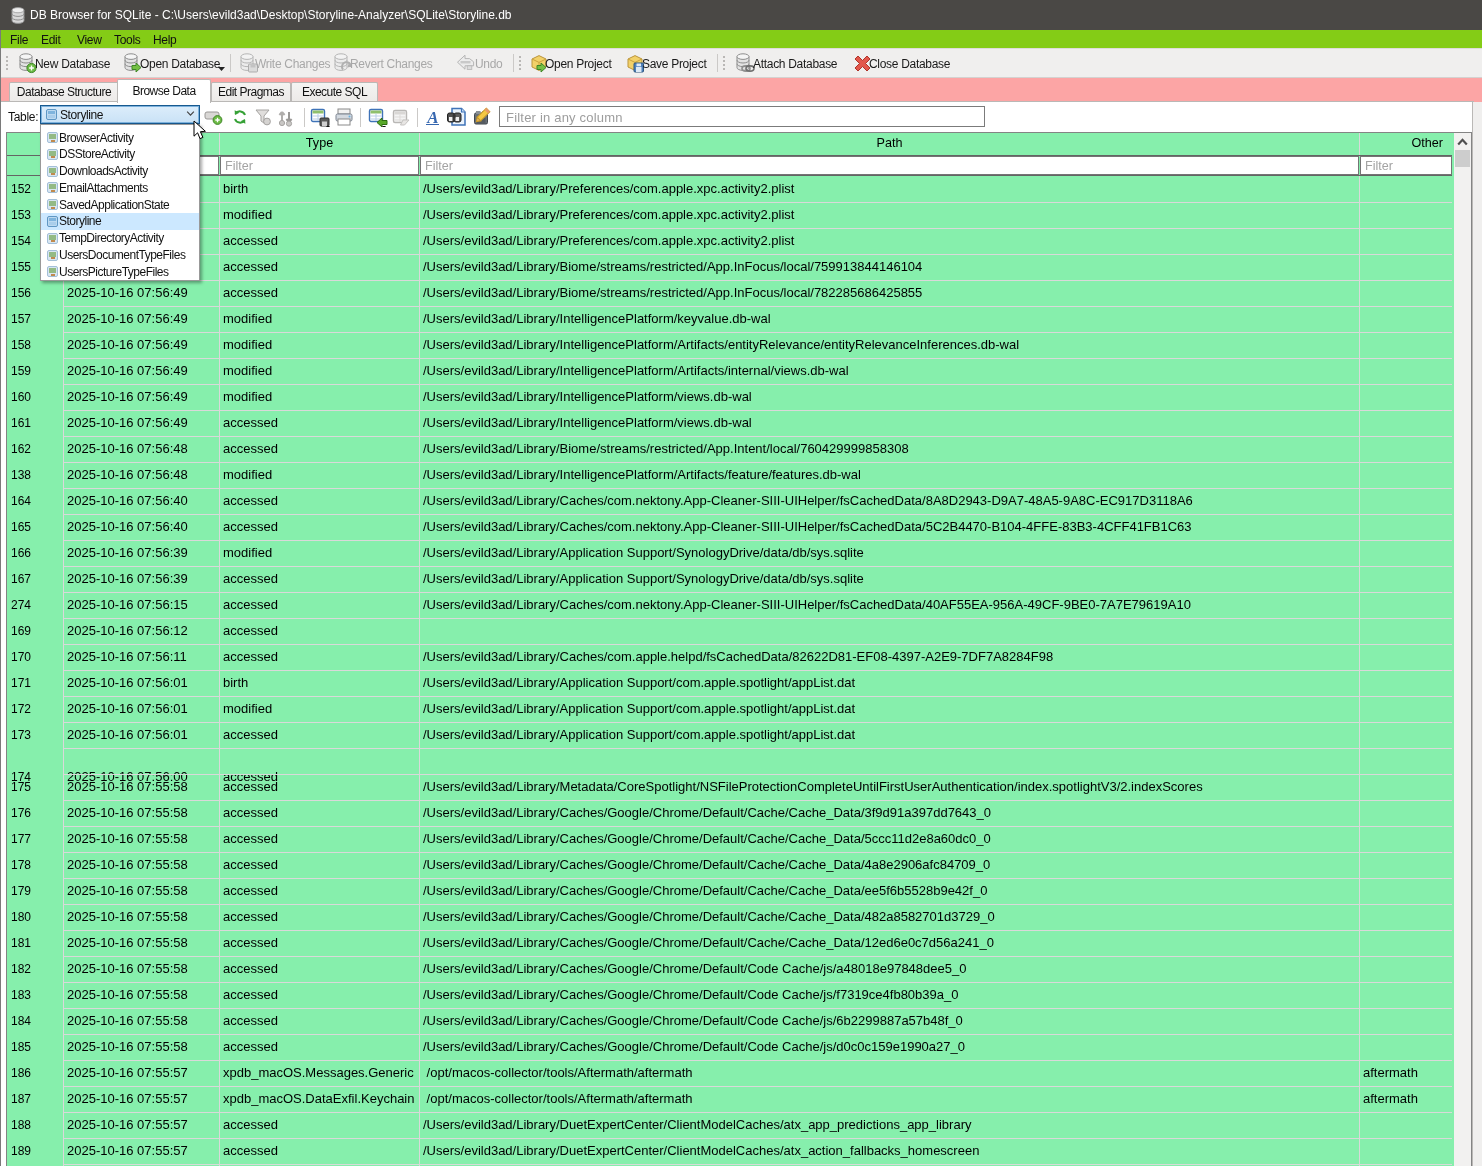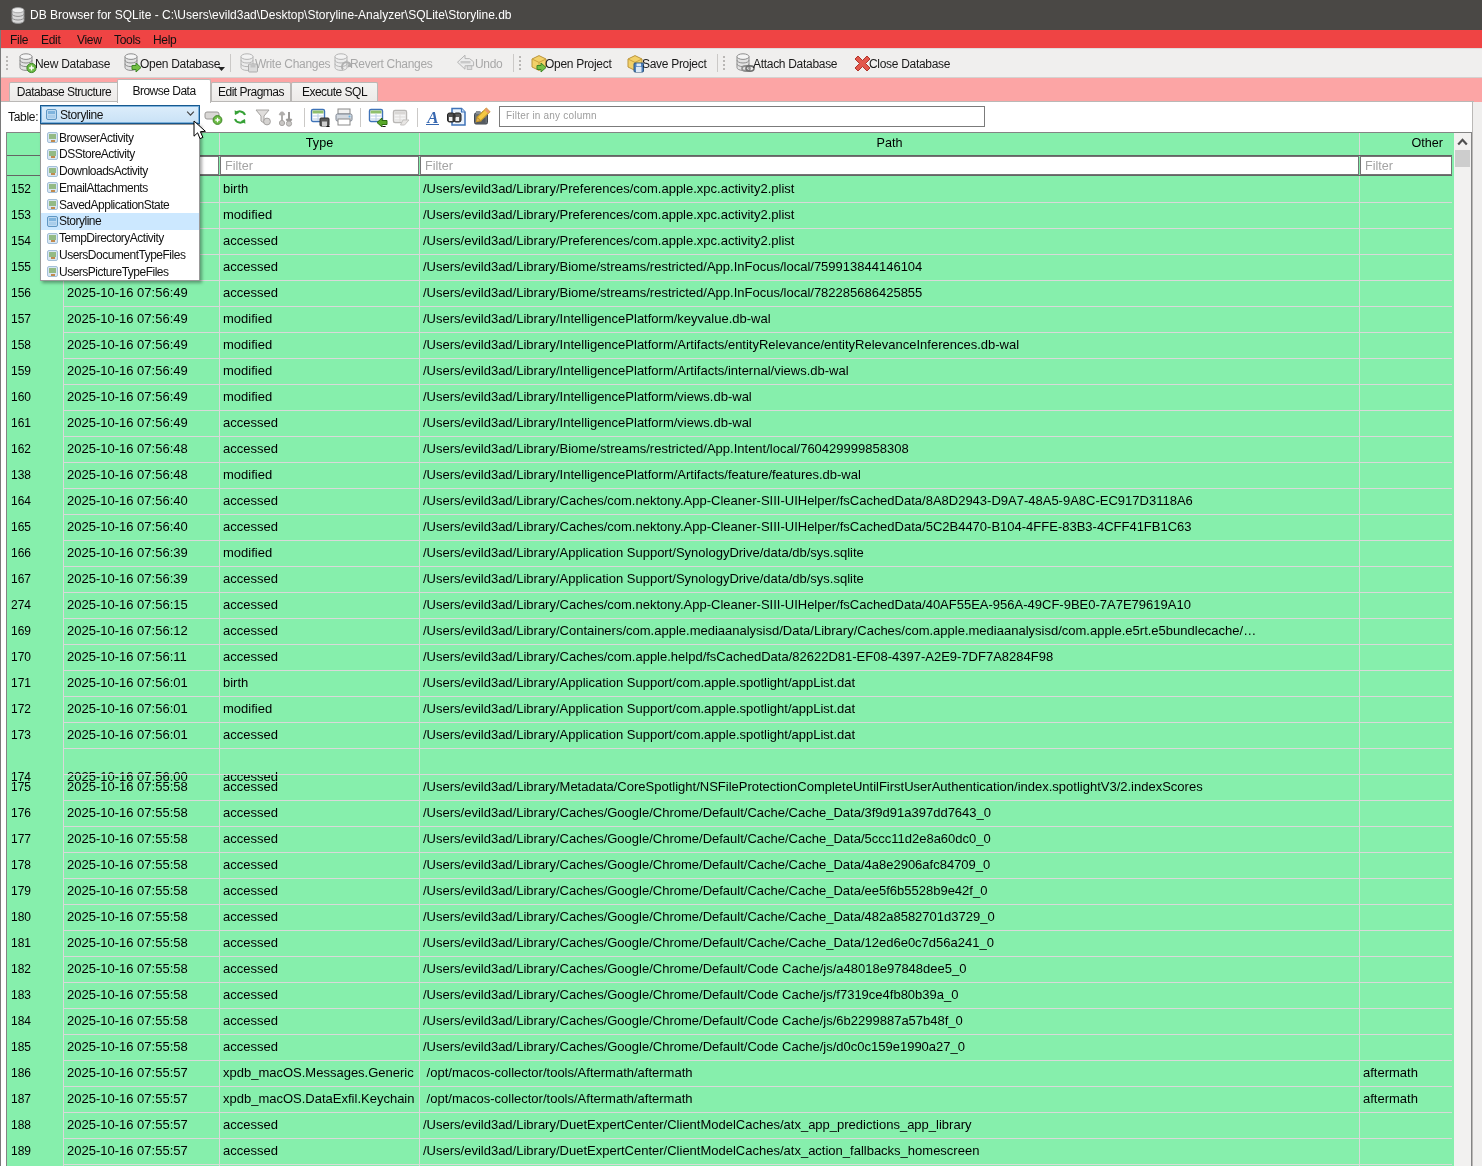--- a/index.html
+++ b/index.html
@@ -2,21 +2,21 @@
 <html><head><meta charset="utf-8"><title>DB Browser for SQLite</title>
 <style>
 *{margin:0;padding:0;box-sizing:border-box}
 html,body{width:1482px;height:1166px;overflow:hidden}
 body{position:relative;background:#f0efee;font-family:"Liberation Sans",sans-serif;-webkit-font-smoothing:antialiased}
 .abs{position:absolute}
 
 #titlebar{position:absolute;left:0;top:0;width:1482px;height:30px;background:#4a4845}
 #titletxt{position:absolute;left:30px;top:8px;font-size:12px;color:#fff;white-space:pre}
 
-#menubar{position:absolute;left:0;top:30px;width:1482px;height:19px;background:#ef4444;border-left:1px solid #7a7a7a;border-bottom:1px solid #dedcda}
+#menubar{position:absolute;left:0;top:30px;width:1482px;height:19px;background:#84cc16;border-left:1px solid #7a7a7a;border-bottom:1px solid #dedcda}
 #menubar span{position:absolute;top:3px;font-size:12px;letter-spacing:-0.3px;color:#111}
 
 #toolbar{position:absolute;left:0;top:49px;width:1482px;height:29px;background:#f0efee;border-bottom:1px solid #d4d2d0;border-left:1px solid #7a7a7a}
 .tlabel{position:absolute;top:8px;font-size:12px;letter-spacing:-0.3px;color:#1a1a1a;white-space:pre}
 .tlabel.dis{color:#a8a8a8}
 .handle{position:absolute;top:6px;width:2px;height:16px;background-image:radial-gradient(circle,#b9b7b5 1px,transparent 1.2px);background-size:2px 4px}
 .vsep{position:absolute;top:5px;width:1px;height:18px;background:#cbc9c7}
 .ticon{position:absolute;top:3px}
 
 #tabbar{position:absolute;left:0;top:78px;width:1482px;height:24px;background:#fca5a5;border-left:1px solid #7a7a7a}
@@ -28,21 +28,21 @@
 #paneright{position:absolute;left:1474px;top:102px;width:8px;height:1064px;background:#f0efee}
 #winleft{position:absolute;left:0;top:30px;width:1px;height:1136px;background:#7a7a7a}
 
 #tablelbl{position:absolute;left:8px;top:110px;font-size:12px;letter-spacing:-0.3px;color:#111}
 #combo{position:absolute;left:40px;top:105px;width:160px;height:19px;background:linear-gradient(#dcedfb,#c9e2f6);border:1px solid #18598f;box-shadow:inset 0 0 0 1px #7db2dd;z-index:40}
 #combotxt{position:absolute;left:19px;top:2px;font-size:12px;letter-spacing:-0.4px;color:#111}
 #combo .tbicon{position:absolute;left:5px;top:3px}
 #combochev{position:absolute;left:145px;top:5px;width:9px;height:5px}
 .btn20{position:absolute;top:107px;width:20px;height:20px}
 #filterbox{position:absolute;left:499px;top:106px;width:486px;height:21px;background:#fff;border:1px solid #7b7b7b}
-#filterbox span{position:absolute;left:6px;top:3px;font-size:10px;letter-spacing:0.2px;color:#9d9d9d}
+#filterbox span{position:absolute;left:6px;top:3px;font-size:13px;letter-spacing:0.2px;color:#9d9d9d}
 
 #grid{position:absolute;left:6px;top:132px;width:1466px;height:1034px;background:#86efac;border:1px solid #848484;border-bottom:none}
 .hcell{position:absolute;top:0;height:22px;font-size:12.6px;color:#000;text-align:center;line-height:21px}
 #hline{position:absolute;left:0;top:22px;width:1445px;height:1px;background:#646464}
 #fline{position:absolute;left:0;top:42px;width:1445px;height:1px;background:#646464}
 .fcell{position:absolute;top:23px;height:19px;background:#fff;border:1px solid #747474}
 .fcell span{position:absolute;left:4px;top:2px;font-size:12.6px;color:#a3a3a3}
 .vline{position:absolute;top:0;width:1px;background:#d9d9d9}
 #rows{position:absolute;left:0;top:43px;width:1445px}
 .row{position:absolute;left:0;width:1445px;height:26px}
@@ -372,21 +372,20 @@
 <div class="row" style="top:416px">
         <i class="cn">274</i>
         <i class="ct">2025-10-16 07:56:15</i>
         <i class="cy">accessed</i>
         <i class="cp">/Users/evild3ad/Library/Caches/com.nektony.App-Cleaner-SIII-UIHelper/fsCachedData/40AF55EA-956A-49CF-9BE0-7A7E79619A10</i>
       </div>
 <div class="row" style="top:442px">
         <i class="cn">169</i>
         <i class="ct">2025-10-16 07:56:12</i>
         <i class="cy">accessed</i>
-        <i class="cp">/Users/evild3ad/Library/Containers/com.apple.mediaanalysisd/Data/Library/Caches/com.apple.mediaanalysisd/com.apple.e5rt.e5bundlecache/…</i>
       </div>
 <div class="row" style="top:468px">
         <i class="cn">170</i>
         <i class="ct">2025-10-16 07:56:11</i>
         <i class="cy">accessed</i>
         <i class="cp">/Users/evild3ad/Library/Caches/com.apple.helpd/fsCachedData/82622D81-EF08-4397-A2E9-7DF7A8284F98</i>
       </div>
 <div class="row" style="top:494px">
         <i class="cn">171</i>
         <i class="ct">2025-10-16 07:56:01</i>

